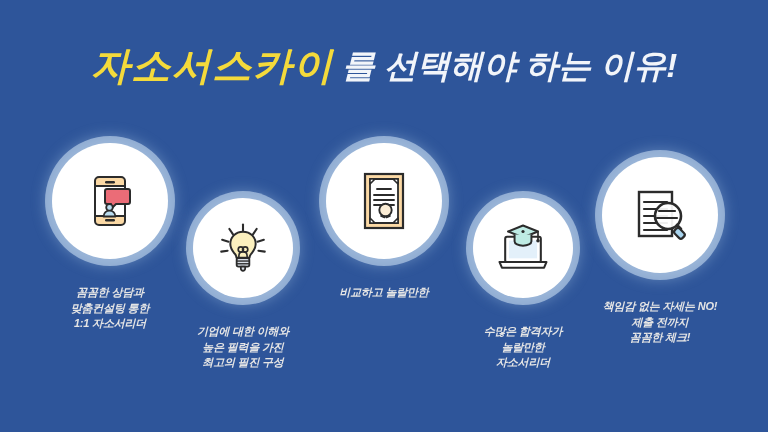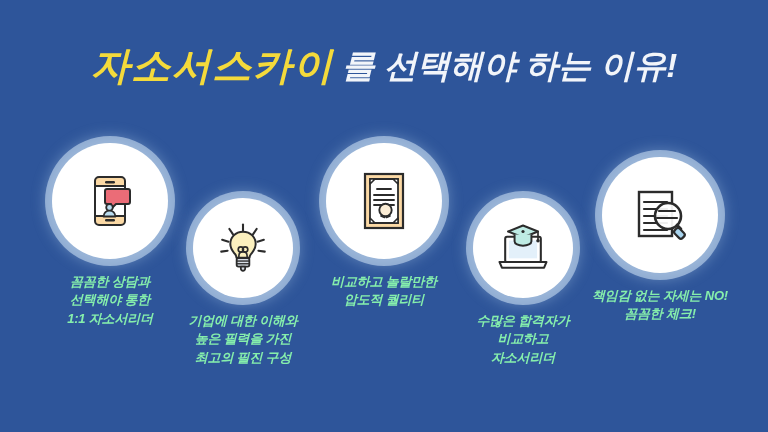--- a/index.html
+++ b/index.html
@@ -65,23 +65,23 @@
                 0 0 14px 7px rgba(190, 218, 242, 0.35);
     display: flex;
     align-items: center;
     justify-content: center;
     margin: 0 auto;
   }
   .circle.big  { width: 116px; height: 116px; }
   .circle.small{ width: 100px; height: 100px; }
 
   .caption {
-    margin-top: 14px;
-    color: #86efac;
-    font-size: 13px;
+    margin-top: 26px;
+    color: #e5e5e5;
+    font-size: 11px;
     font-weight: 700;
     line-height: 1.42;
     letter-spacing: -0.2px;
   }
   .caption div { white-space: nowrap; }
 
   
   #item-0 { left: 10px;  top: 143px; }
   #item-1 { left: 143px; top: 198px; }
   #item-2 { left: 284px; top: 143px; }
@@ -110,21 +110,21 @@
             <rect x="27" y="50" width="10" height="2.4" rx="1.2" fill="#2B2B2B"></rect>
             <path d="M29 20 h21 a2 2 0 0 1 2 2 v11 a2 2 0 0 1 -2 2 h-12 l-5 5 v-5 h-4 a2 2 0 0 1 -2 -2 v-11 a2 2 0 0 1 2 -2 z" fill="#EB6C77" stroke="#2B2B2B" stroke-width="2" stroke-linejoin="round"></path>
             <circle cx="31.5" cy="38.5" r="3.3" fill="#BBDDF0" stroke="#2B2B2B" stroke-width="1.8"></circle>
             <path d="M25.5 47.5 c0.6 -4.2 3 -5.8 6 -5.8 c3 0 5.4 1.6 6 5.8 z" fill="#BBDDF0" stroke="#2B2B2B" stroke-width="1.8" stroke-linejoin="round"></path>
           </svg>
         </span>
       </div>
     </div>
     <div class="caption">
       <div>꼼꼼한 상담과</div>
-      <div>선택해야 통한</div>
+      <div>맞춤컨설팅 통한</div>
       <div>1:1 자소서리더</div>
     </div>
   </div>
 
   <div class="item" id="item-1">
     <div class="circle-wrap">
       <div class="circle small">
         <span>
           <svg width="58" height="58" viewBox="0 0 64 64">
             <g stroke="#2B2B2B" stroke-width="2.3" stroke-linecap="round">
@@ -171,21 +171,20 @@
             </g>
             <path d="M29 47 l2.5 -5 l3 1 l-2 5.5 z" fill="#FBD9A5" stroke="#2B2B2B" stroke-width="1.6" stroke-linejoin="round"></path>
             <path d="M38 47 l-2.5 -5 l-3 1 l2 5.5 z" fill="#FBD9A5" stroke="#2B2B2B" stroke-width="1.6" stroke-linejoin="round"></path>
             <circle cx="33.5" cy="41" r="6.2" fill="#FBEDD5" stroke="#2B2B2B" stroke-width="1.9"></circle>
           </svg>
         </span>
       </div>
     </div>
     <div class="caption">
       <div>비교하고 놀랄만한</div>
-      <div>압도적 퀄리티</div>
     </div>
   </div>
 
   <div class="item" id="item-3">
     <div class="circle-wrap">
       <div class="circle small">
         <span>
           <svg width="60" height="60" viewBox="0 0 64 64">
             <rect x="13" y="20" width="38" height="27" rx="2" fill="#FFFFFF" stroke="#2B2B2B" stroke-width="2.2"></rect>
             <rect x="17" y="24" width="30" height="19" fill="#E3F0FA" stroke="none"></rect>
@@ -194,21 +193,21 @@
             <path d="M23 17.5 v7.2 c0 2.8 4 4.8 9 4.8 c5 0 9 -2 9 -4.8 v-7.2" fill="#BEEBE4" stroke="#2B2B2B" stroke-width="2.1" stroke-linejoin="round"></path>
             <circle cx="32" cy="14.4" r="1.7" fill="#2B2B2B"></circle>
             <path d="M48 14.4 v8.5" stroke="#2B2B2B" stroke-width="1.8" stroke-linecap="round"></path>
             <circle cx="48" cy="24.3" r="1.9" fill="#2B2B2B"></circle>
           </svg>
         </span>
       </div>
     </div>
     <div class="caption">
       <div>수많은 합격자가</div>
-      <div>비교하고</div>
+      <div>놀랄만한</div>
       <div>자소서리더</div>
     </div>
   </div>
 
   <div class="item" id="item-4">
     <div class="circle-wrap">
       <div class="circle big">
         <span>
           <svg width="64" height="64" viewBox="0 0 64 64">
             <rect x="11" y="9" width="33" height="44" fill="#FFFFFF" stroke="#2B2B2B" stroke-width="2.4"></rect>
@@ -225,17 +224,18 @@
               <line x1="29" y1="35" x2="49" y2="35"></line>
             </g>
             <line x1="49" y1="42" x2="53" y2="46" stroke="#2B2B2B" stroke-width="2.6" stroke-linecap="round"></line>
             <rect x="50" y="44" width="11" height="7" rx="2.6" transform="rotate(45 50 44)" fill="#A9D4EE" stroke="#2B2B2B" stroke-width="2.2"></rect>
           </svg>
         </span>
       </div>
     </div>
     <div class="caption">
       <div>책임감 없는 자세는 NO!</div>
+      <div>제출 전까지</div>
       <div>꼼꼼한 체크!</div>
     </div>
   </div>
 
 </div>
 
 </body></html>

